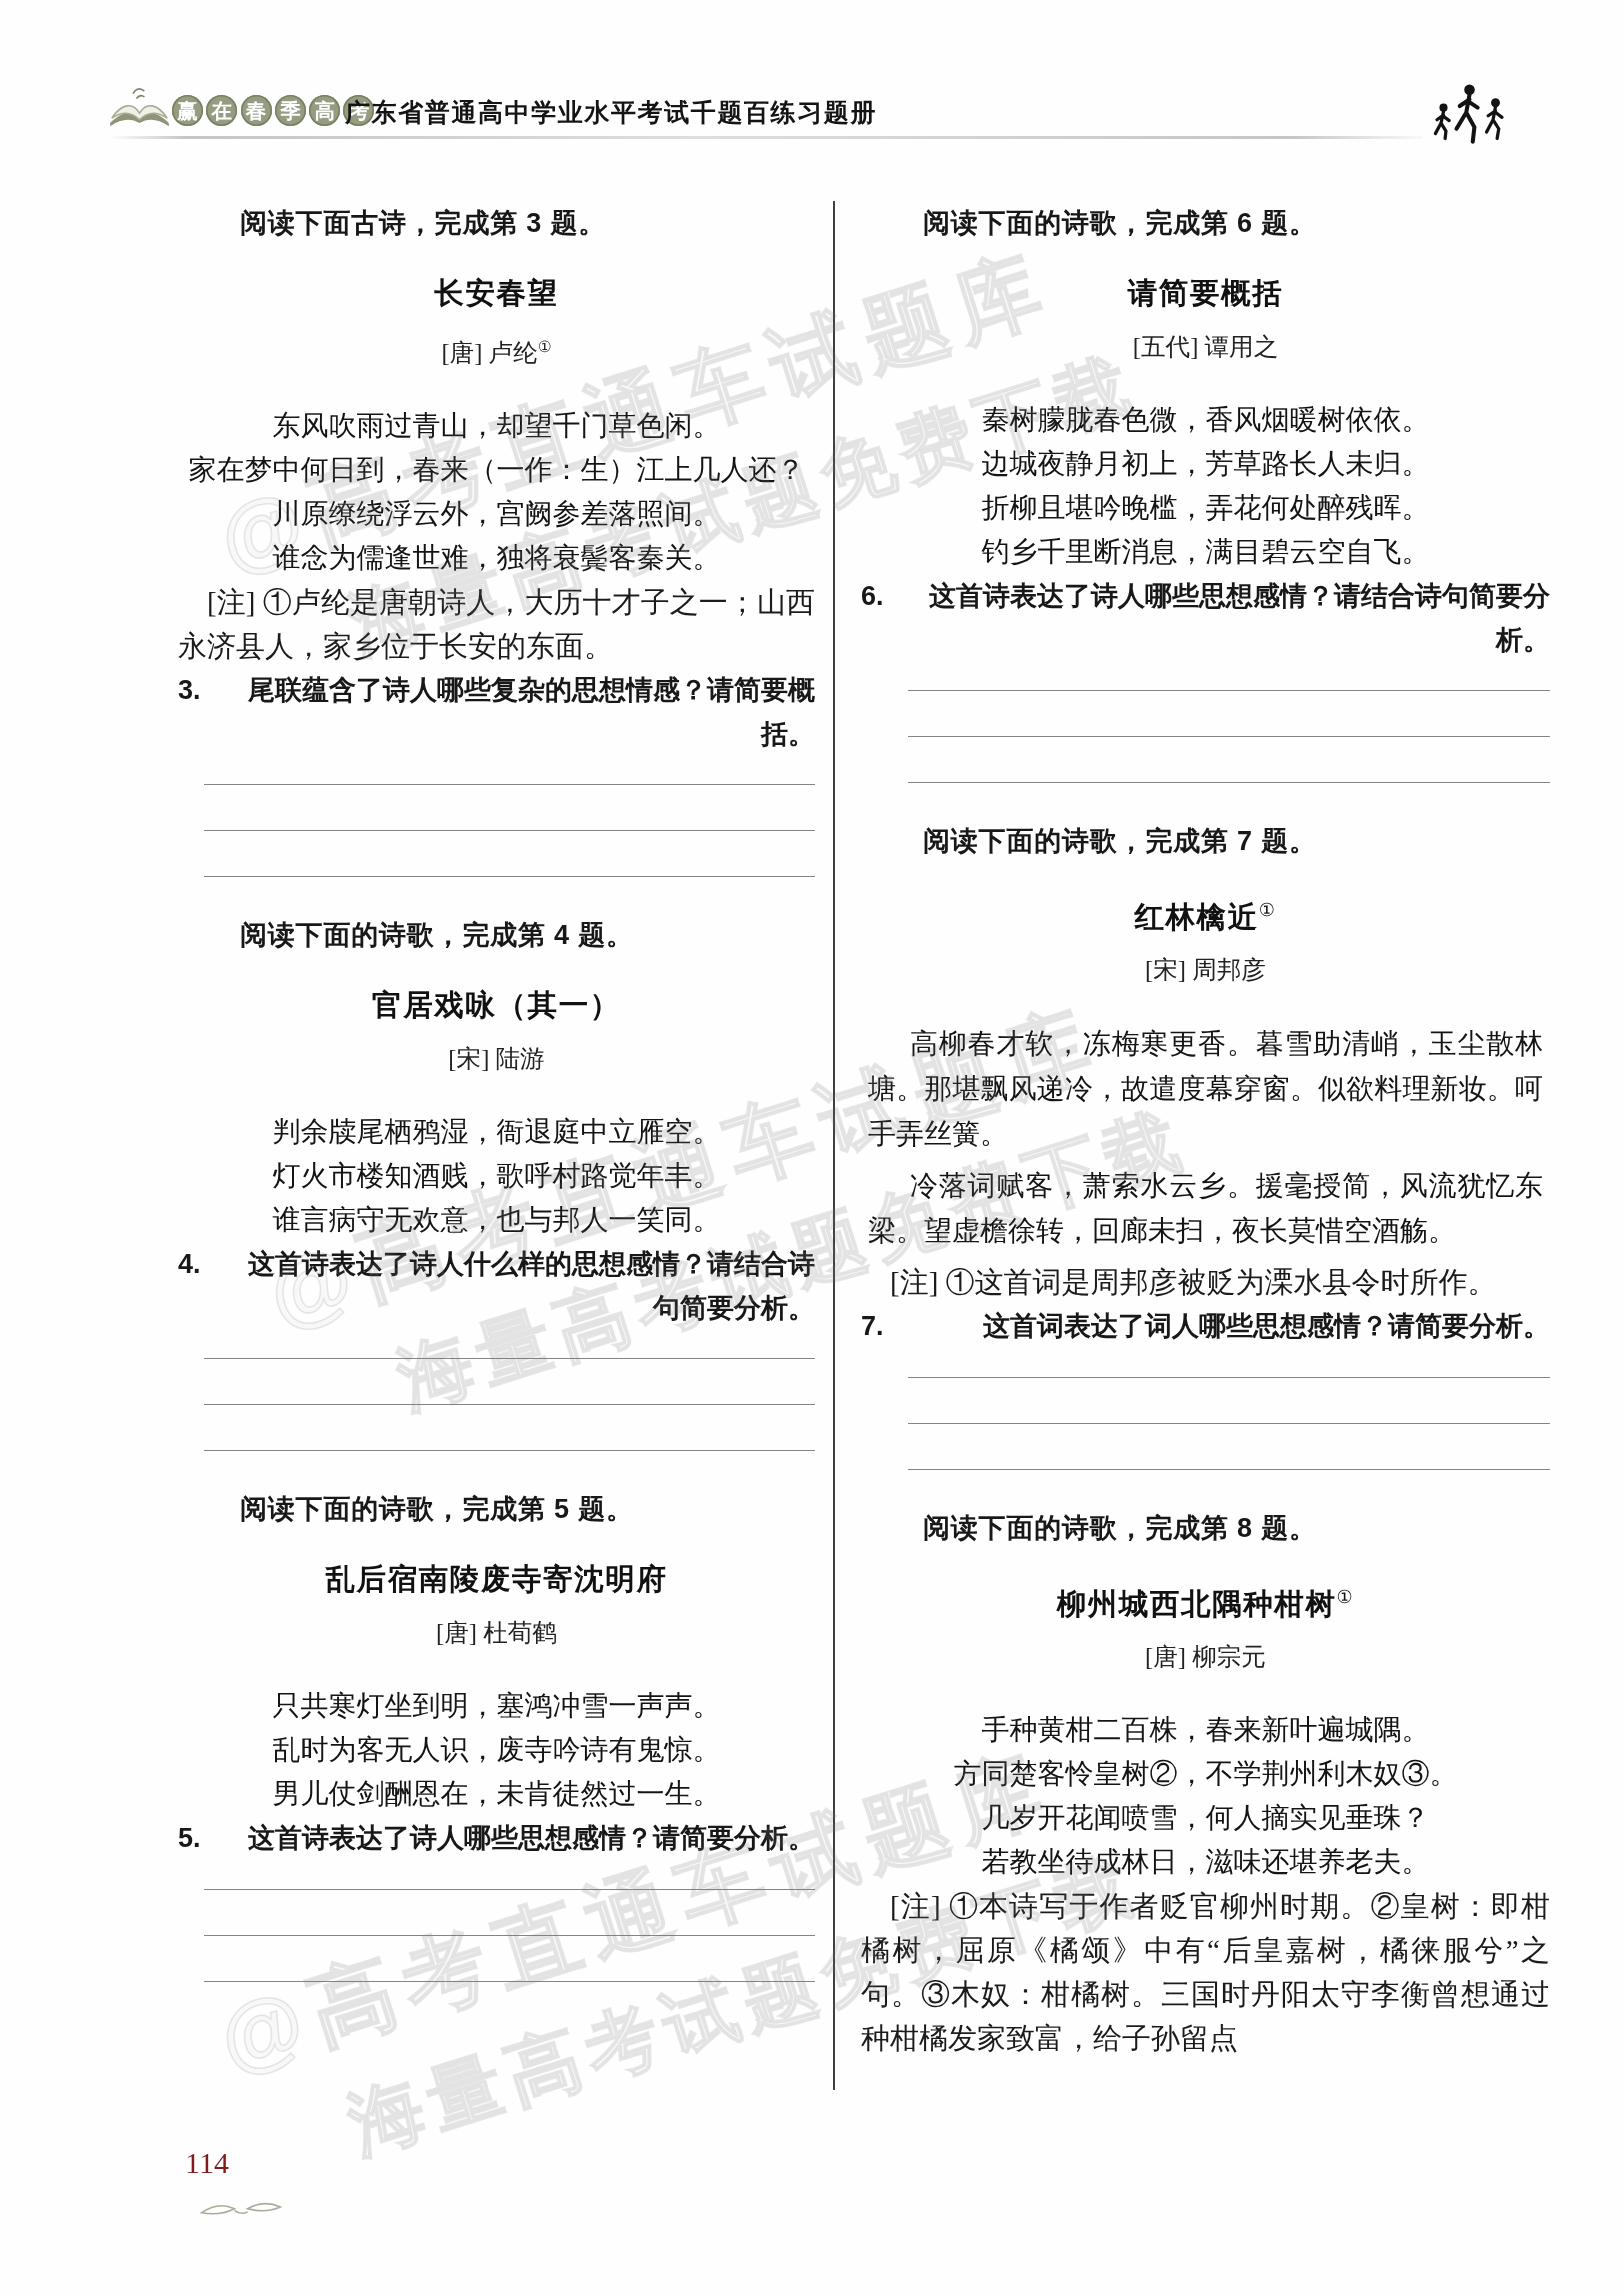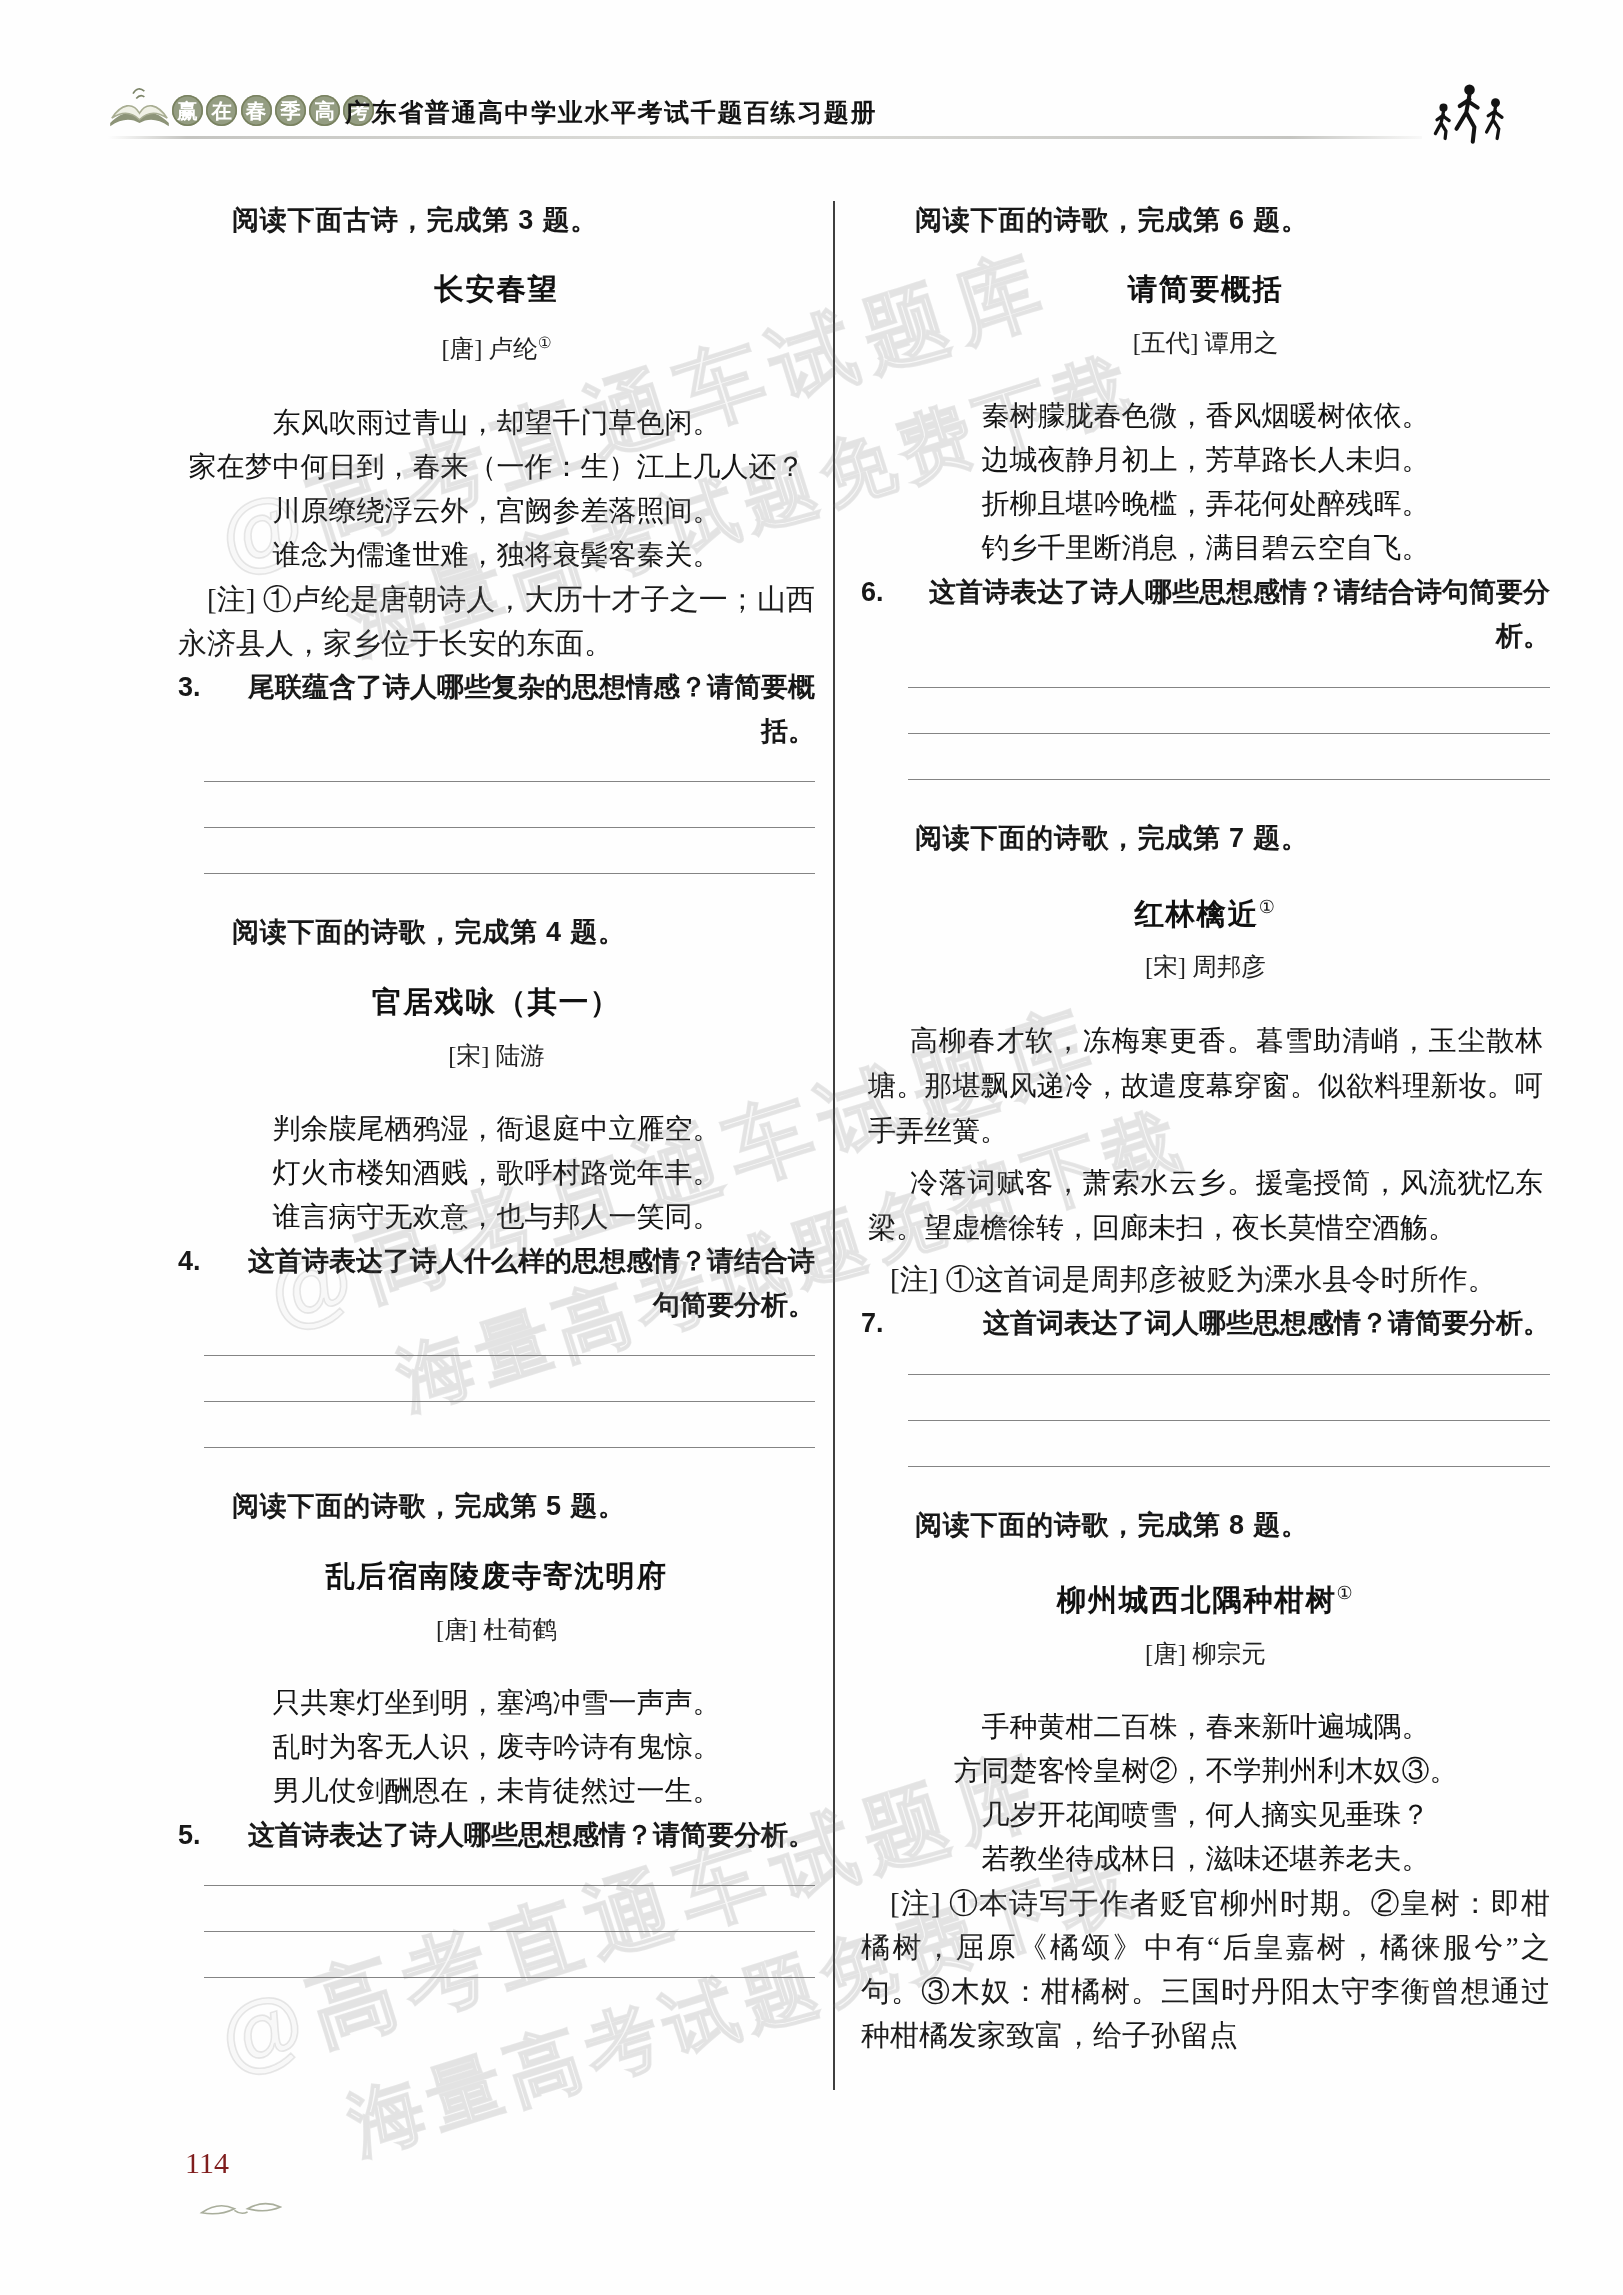--- a/index.html
+++ b/index.html
@@ -31,21 +31,21 @@
   
   .divider { position:absolute; left:833px; top:201px; width:1.6px; height:1889px; background:#3f3f3f; }
   .col { position:absolute; top:196px; }
   .col-left  { left:178px; width:637px; }
   .col-right { left:861px; width:689px; }
 
   
   .qsec { margin-top:39px; }
   .col .qsec:first-child { margin-top:4.9px; }
   .intro {
-    margin:0; font:bold 27px/38px "Liberation Sans", sans-serif;
+    margin:8px; font:bold 27px/38px "Liberation Sans", sans-serif;
     text-indent:2em; color:#181818; letter-spacing:0.8px;
   }
   .ptitle {
     margin:29.5px 0 0; font:bold 29.5px/41px "Liberation Sans", sans-serif;
     text-align:center; color:#111; letter-spacing:1.6px;
   }
   .ptitle sup { font-size:18px; font-weight:normal; vertical-align:super; }
   .author { margin:18px 0 0; font-size:24.6px; line-height:31px; text-align:center; color:#222; }
   .author sup { font-size:15.5px; }
   .poem { margin:36px 0 0; }

